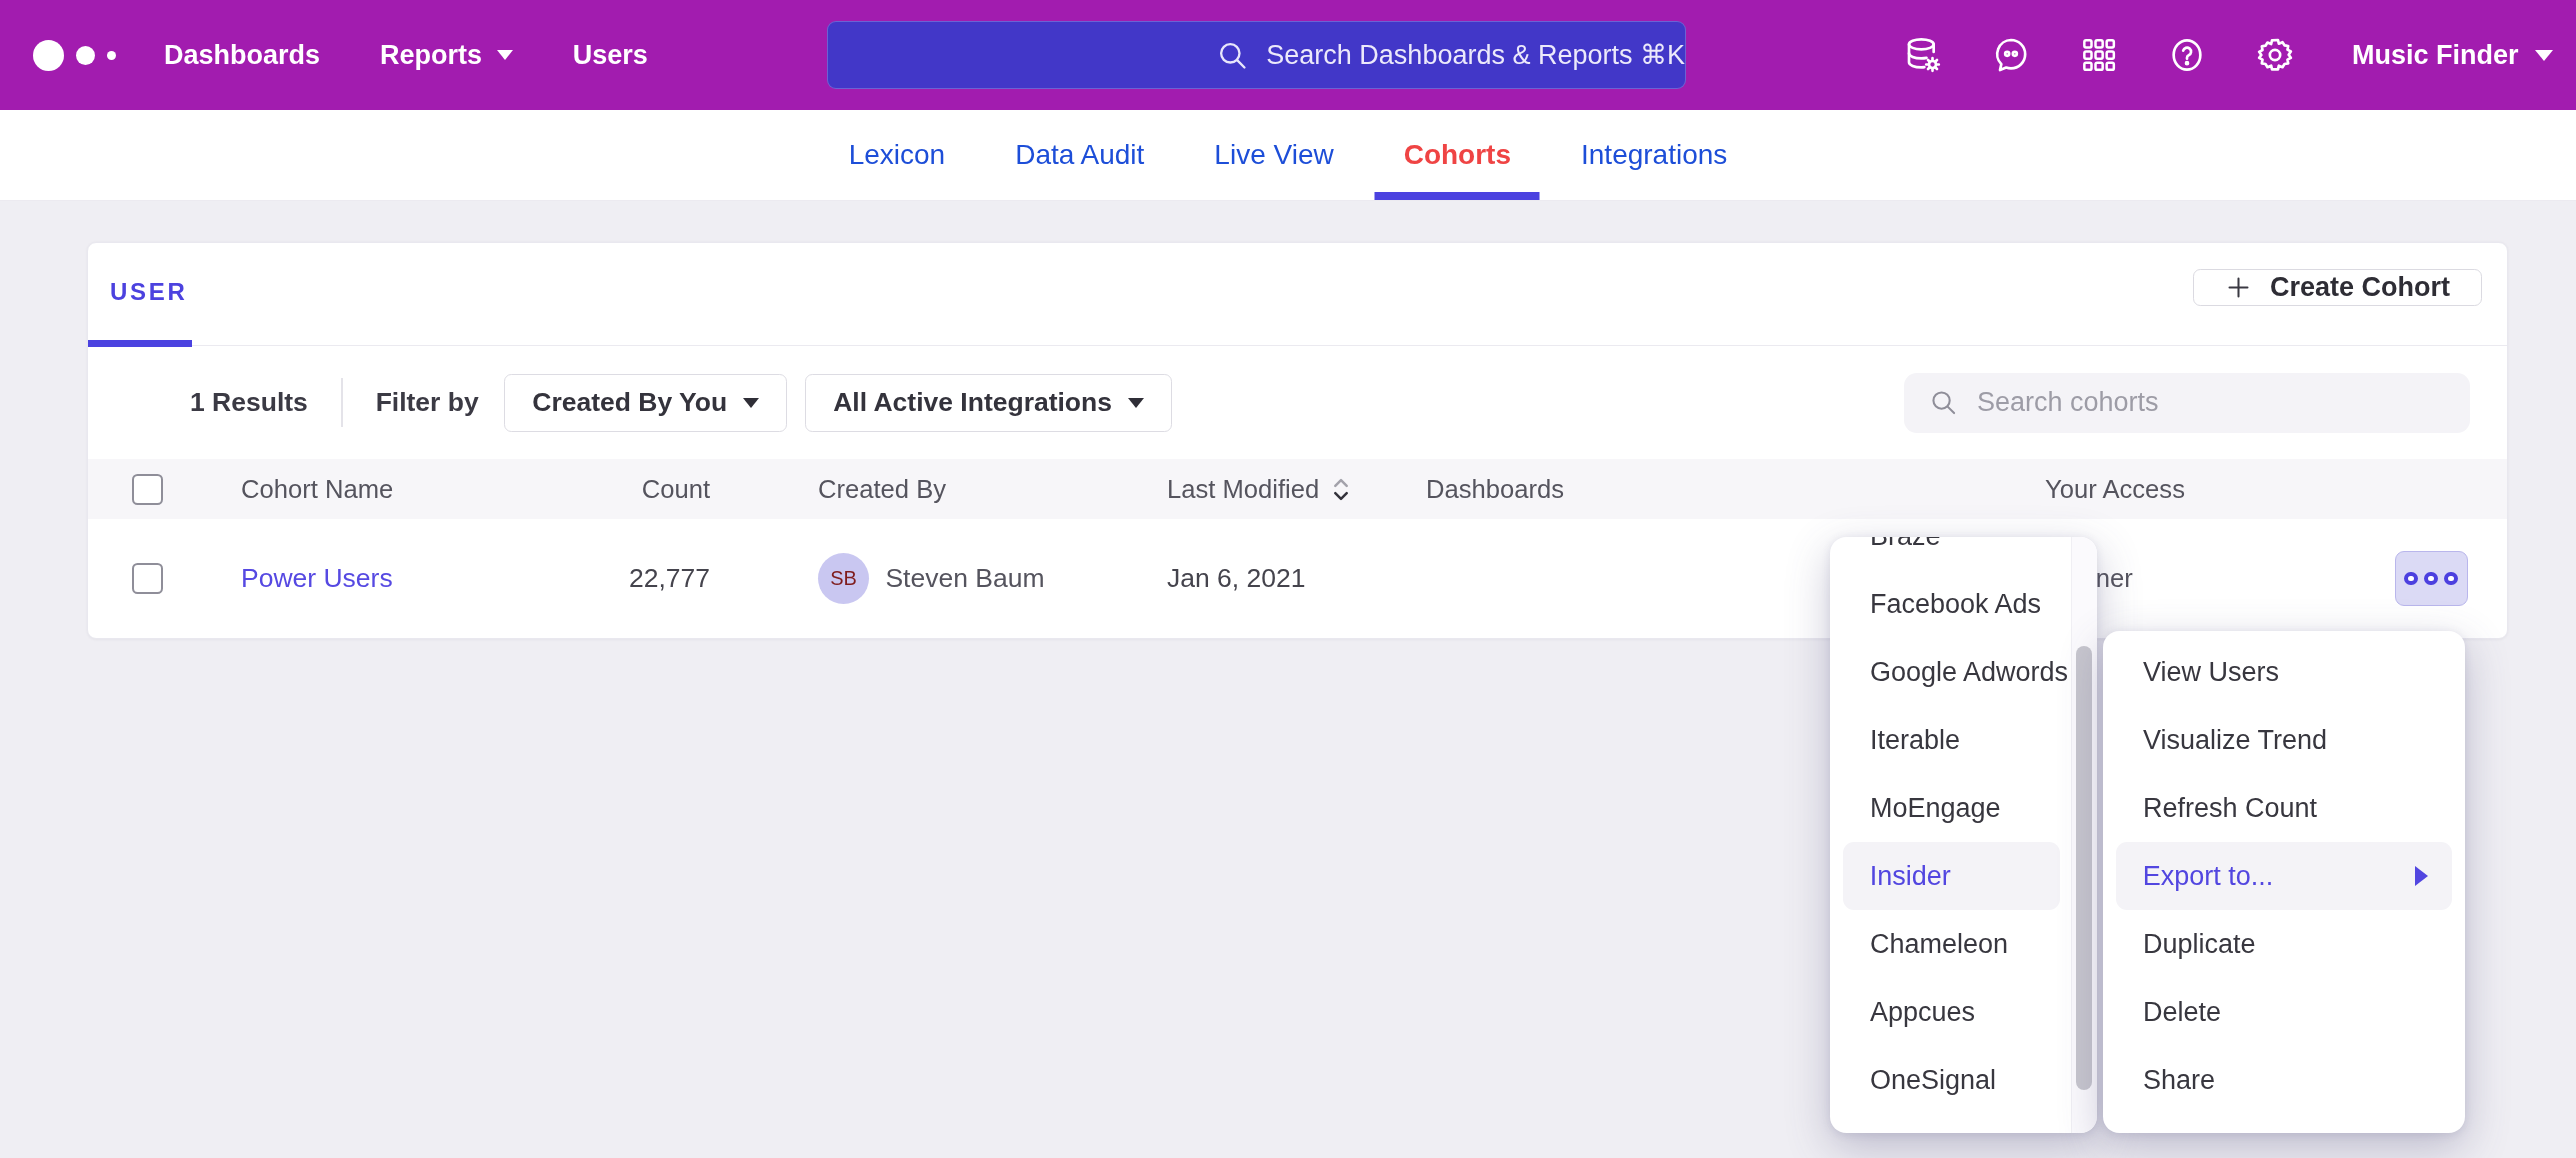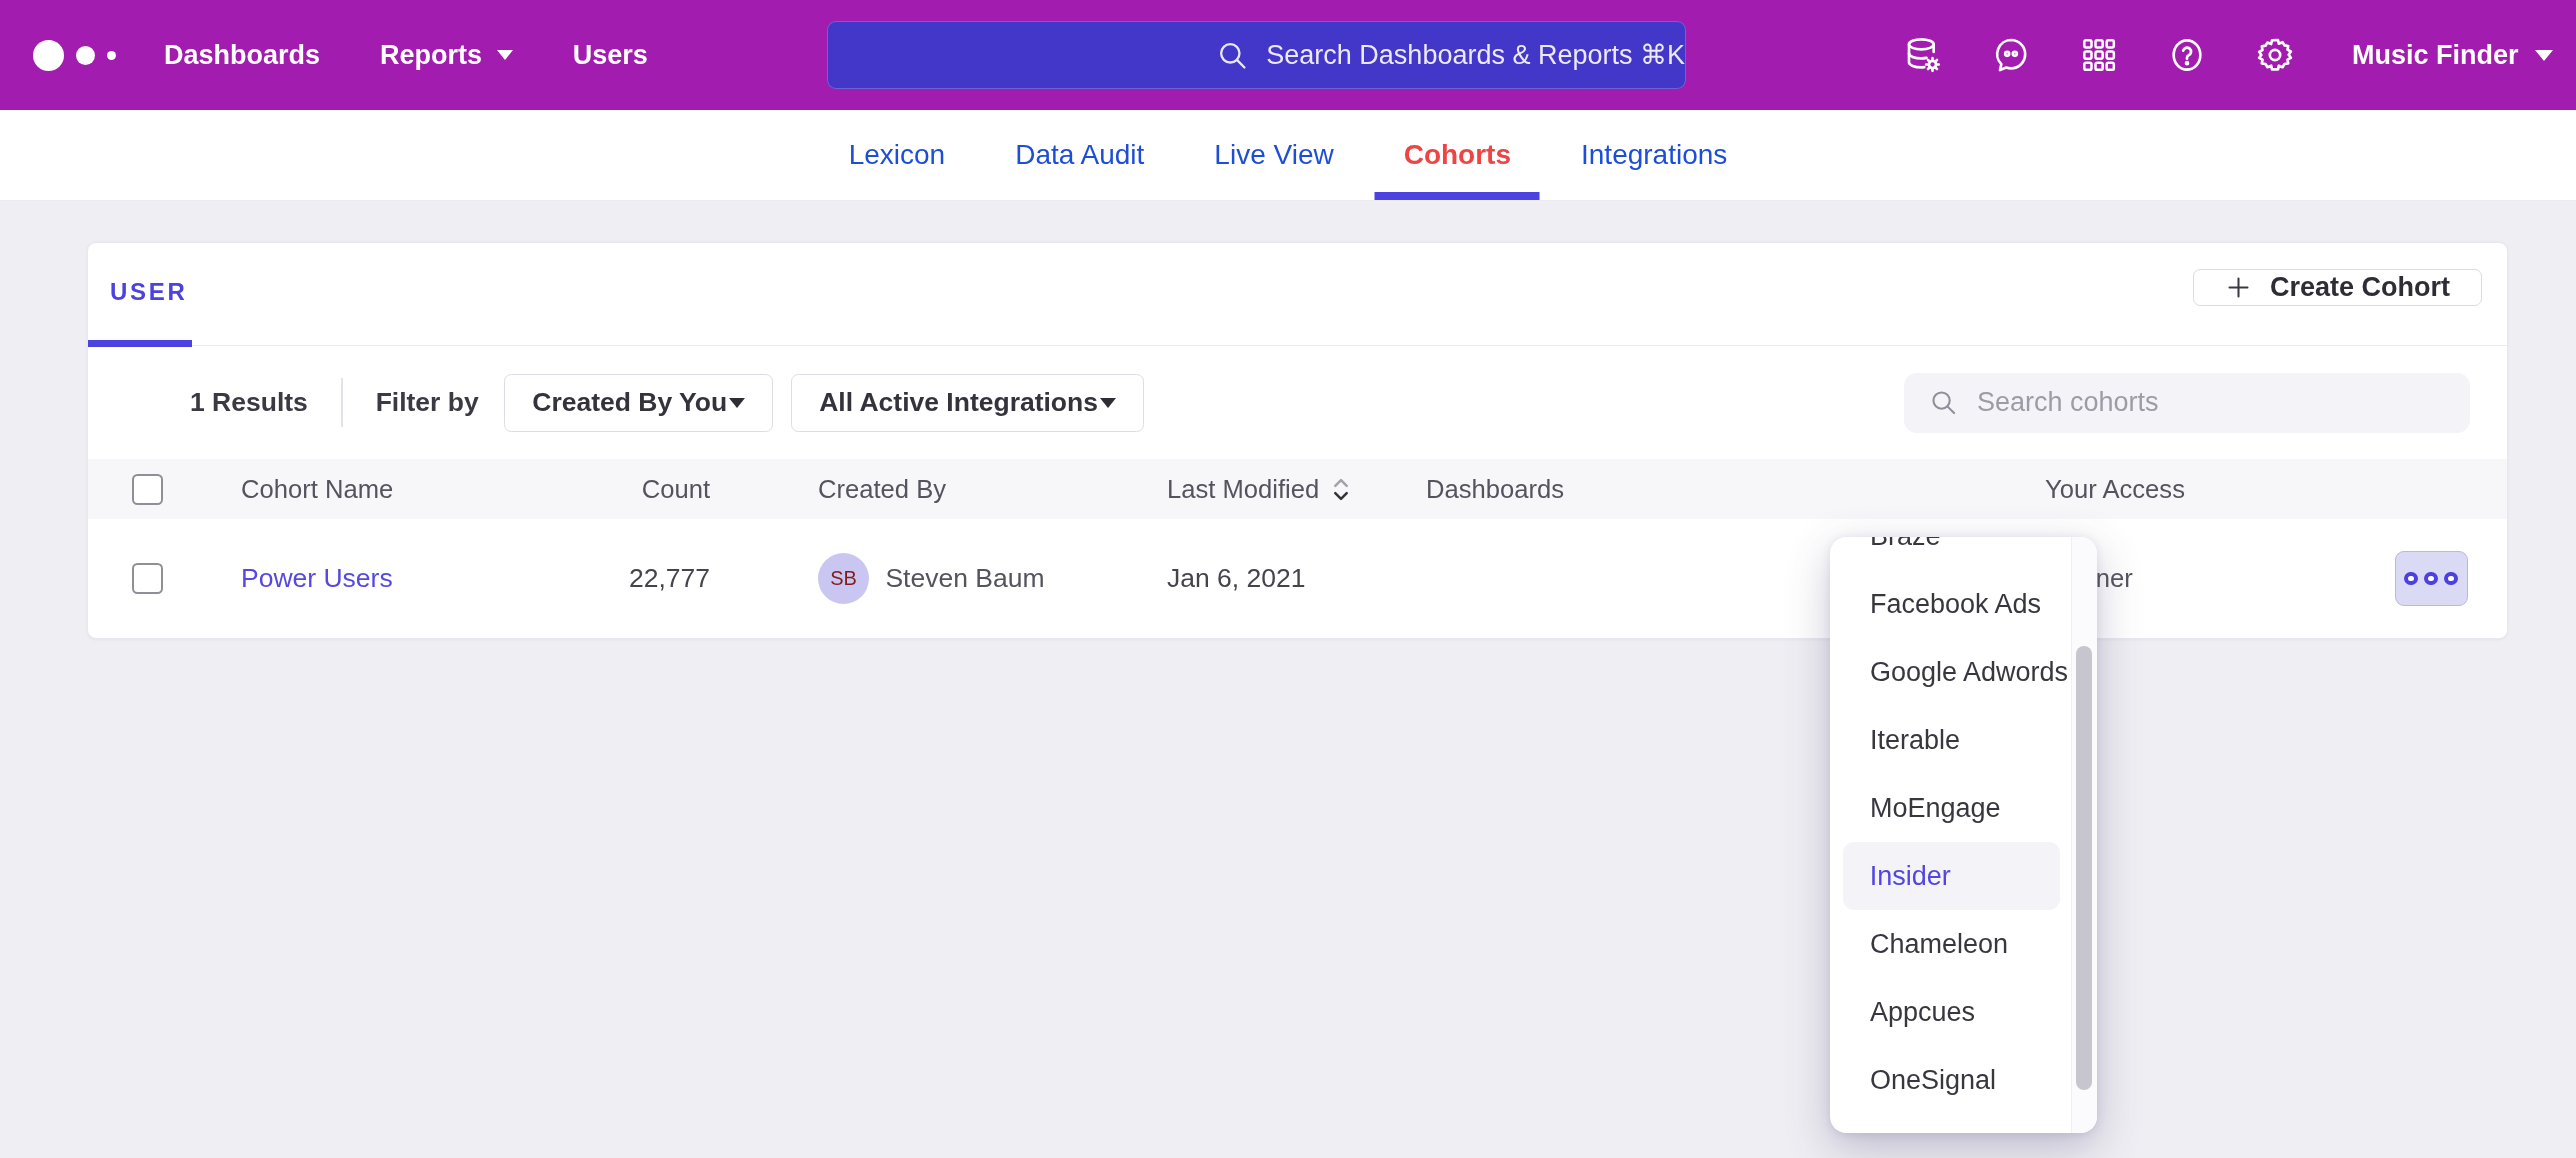--- a/index.html
+++ b/index.html
@@ -37,21 +37,21 @@
   .usertab { position:absolute; left:22px; top:50%; transform:translateY(-58%); font-size:24px; font-weight:700; letter-spacing:2.7px; color:#4c42df; cursor:pointer; }
   .usertab-underline { position:absolute; left:0; bottom:-1.8px; width:104px; height:7.3px; background:#4b42e0; }
   .create-btn { position:absolute; right:25px; top:25.6px; height:37px; padding:0 31px; display:flex; align-items:center; gap:18px; background:#fff; border:1.8px solid #dbdae1; border-radius:7.3px; font-size:27px; font-weight:700; color:#2e2d35; cursor:pointer; }
   .create-btn svg { width:27px; height:27px; color:#3a3942; }
 
   
   .filterbar { height:113px; display:flex; align-items:center; padding-left:102px; }
   .results-count { font-size:26.5px; font-weight:700; color:#3b3a44; }
   .vdivider { width:1.8px; height:49px; background:#e4e3e9; margin:0 33px; }
   .filterby { font-size:26.5px; font-weight:700; color:#3b3a44; margin-right:25.6px; }
-  .filter-btn { height:58px; display:flex; align-items:center; gap:2px; padding:0 27px; border:1.8px solid #dddce3; border-radius:7.3px; background:#fff; font-size:26.5px; font-weight:700; color:#34333c; cursor:pointer; margin-left:18px; }
+  .filter-btn { height:58px; display:flex; align-items:center; gap:16px; padding:0 27px; border:1.8px solid #dddce3; border-radius:7.3px; background:#fff; font-size:26.5px; font-weight:700; color:#34333c; cursor:pointer; margin-left:18px; }
   .filter-btn .caret { border-left-width:8.2px; border-right-width:8.2px; border-top-width:10px; color:#2f2e37; }
   .fb-spacer { flex:1; }
   .cohort-search { position:relative; width:566px; height:60px; margin-right:37px; background:#f4f3f7; border-radius:12.8px; display:flex; align-items:center; padding-left:24px; gap:18px; }
   .cohort-search svg { width:31px; height:31px; color:#8f8e99; flex:none; }
   .cohort-search input { border:none; outline:none; background:transparent; font-size:27px; color:#3a3942; width:100%; font-family:"Liberation Sans", sans-serif; }
   .cohort-search input::placeholder { color:#9d9ca6; }
 
   
   .tgrid { display:grid; grid-template-columns:153px 327px 142px 457px 259px 415px 548px 121px; align-items:center; }
   .thead { height:60px; background:#f7f6f9; font-size:25.6px; color:#55545e; }
@@ -259,15 +259,27 @@
     <div class="menu-item">Iterable</div>
     <div class="menu-item">MoEngage</div>
     <div class="menu-item hl">Insider</div>
     <div class="menu-item">Chameleon</div>
     <div class="menu-item">Appcues</div>
     <div class="menu-item">OneSignal</div>
     <div class="scroll-gutter"></div>
     <div class="scroll-thumb"></div>
   </div>
 
+  <div class="menu" id="ctxmenu">
+    <div class="menu-item">View Users</div>
+    <div class="menu-item">Visualize Trend</div>
+    <div class="menu-item">Refresh Count</div>
+    <div class="menu-item hl">
+      <span>Export to...</span>
+      <span class="submenu-arrow"></span>
+    </div>
+    <div class="menu-item">Duplicate</div>
+    <div class="menu-item">Delete</div>
+    <div class="menu-item">Share</div>
+  </div>
 
 </div>
 
 
 </body></html>

